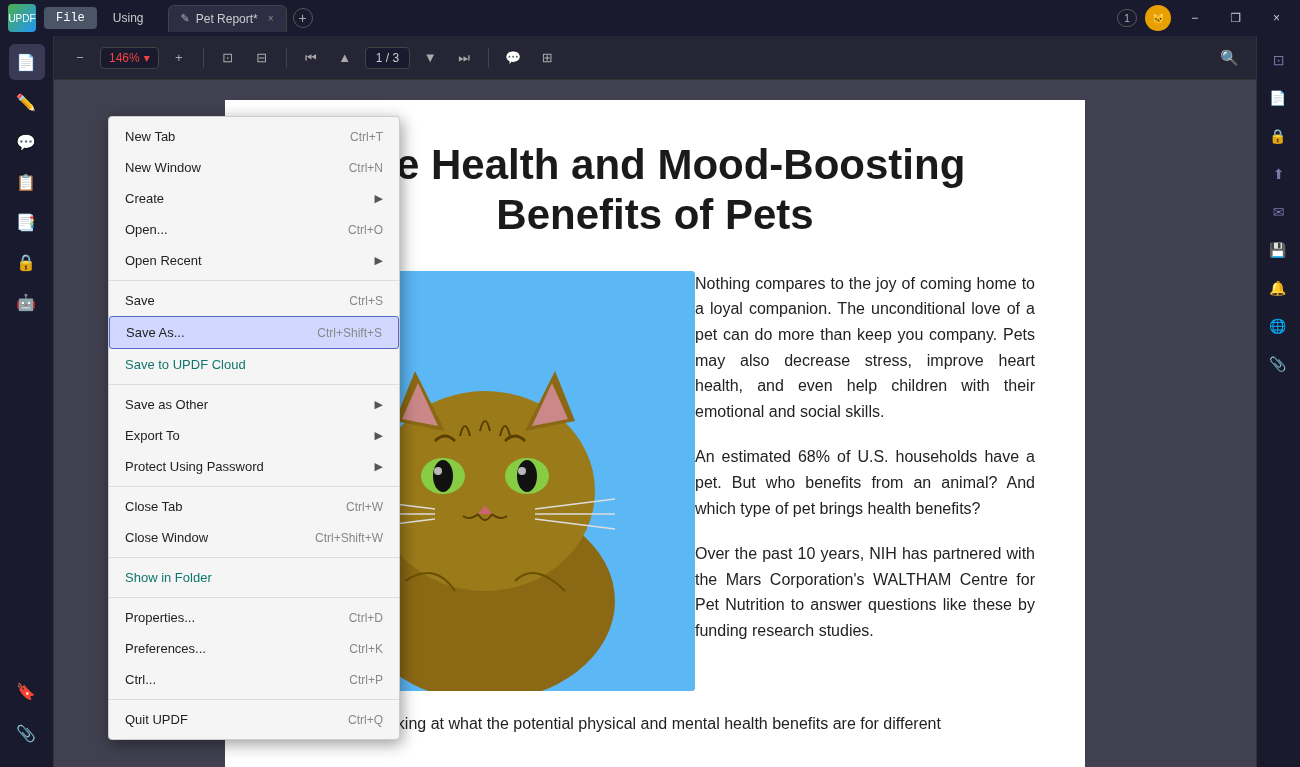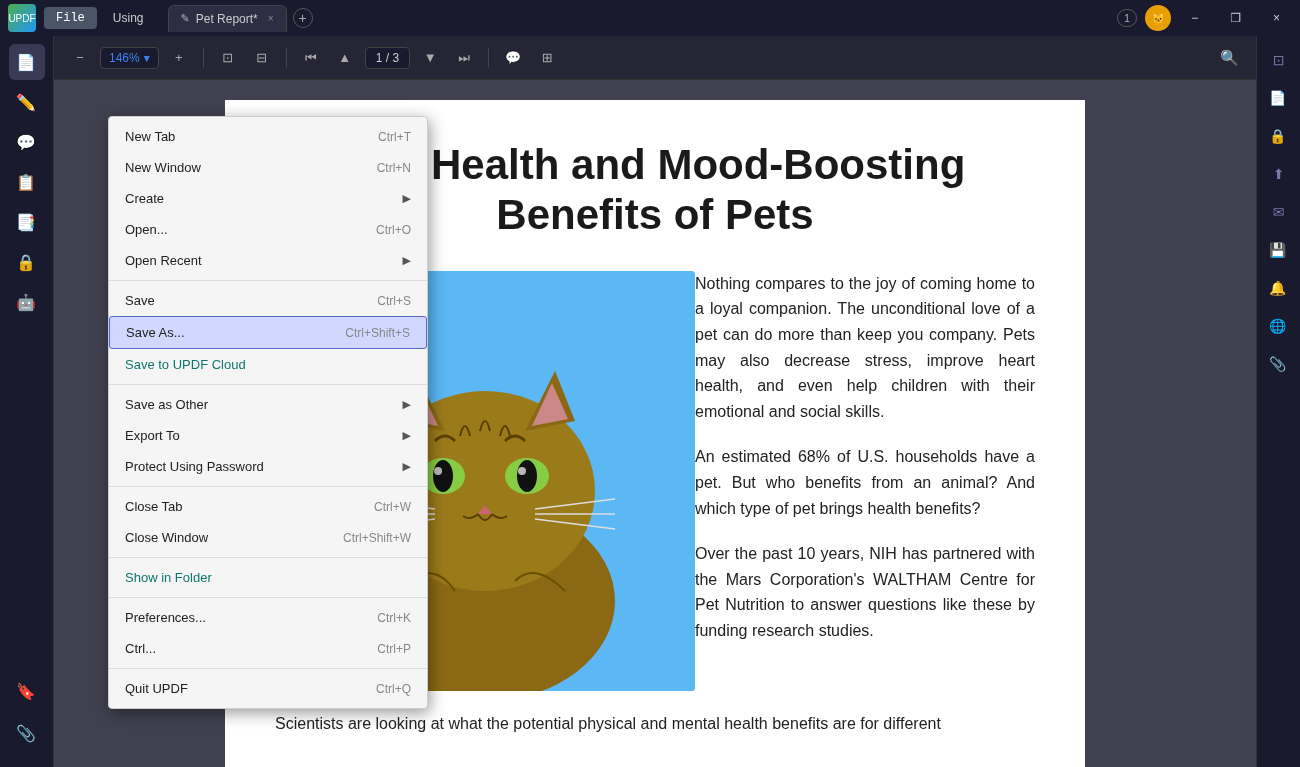--- a/index.html
+++ b/index.html
@@ -163,21 +163,21 @@
     }
     .zoom-display {
       display: flex;
       align-items: center;
       gap: 4px;
       background: #1a1a2e;
       border: 1px solid #444;
       border-radius: 4px;
       padding: 3px 8px;
       font-size: 12px;
-      color: #3b82f6;
+      color: #ef4444;
       cursor: pointer;
     }
     .page-display {
       display: flex;
       align-items: center;
       background: #1a1a2e;
       border: 1px solid #444;
       border-radius: 4px;
       padding: 3px 10px;
       font-size: 12px;
@@ -255,21 +255,21 @@
       margin-top: 20px;
       font-size: 16px;
       line-height: 1.6;
       color: #222;
       text-align: justify;
     }
     .dropdown-menu {
       position: absolute;
       top: 36px;
       left: 54px;
-      width: 320px;
+      width: 292px;
       background: #f5f5f5;
       border: 1px solid #ccc;
       border-radius: 4px;
       box-shadow: 2px 4px 16px rgba(0,0,0,0.4);
       padding: 4px 0;
       z-index: 200;
       color: #222;
     }
     .menu-item {
       display: flex;
@@ -509,20 +509,24 @@
         <div class="menu-item">
           <span>Close Window</span>
           <span class="menu-shortcut">Ctrl+Shift+W</span>
         </div>
         <div class="menu-separator"></div>
         <div class="menu-item disabled">
           <span>Show in Folder</span>
         </div>
         <div class="menu-separator"></div>
         <div class="menu-item">
+          <span>Properties...</span>
+          <span class="menu-shortcut">Ctrl+D</span>
+        </div>
+        <div class="menu-item">
           <span>Preferences...</span>
           <span class="menu-shortcut">Ctrl+K</span>
         </div>
         <div class="menu-item">
           <span>Ctrl...</span>
           <span class="menu-shortcut">Ctrl+P</span>
         </div>
         <div class="menu-separator"></div>
         <div class="menu-item">
           <span>Quit UPDF</span>

